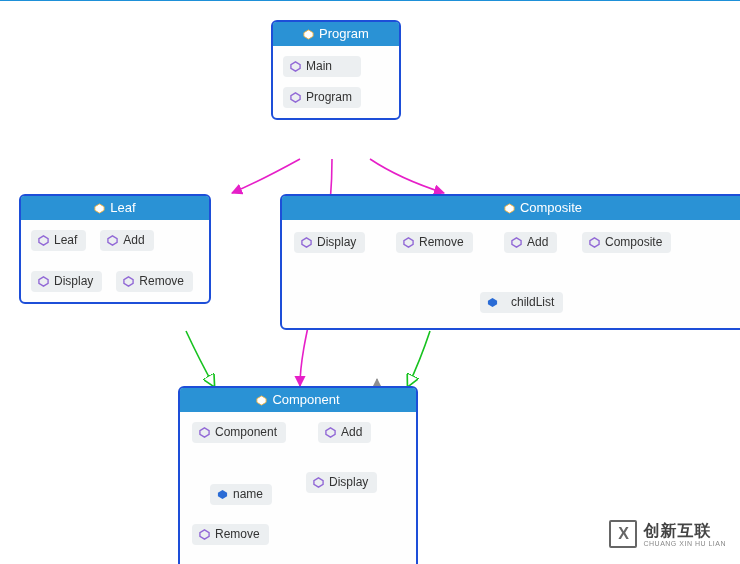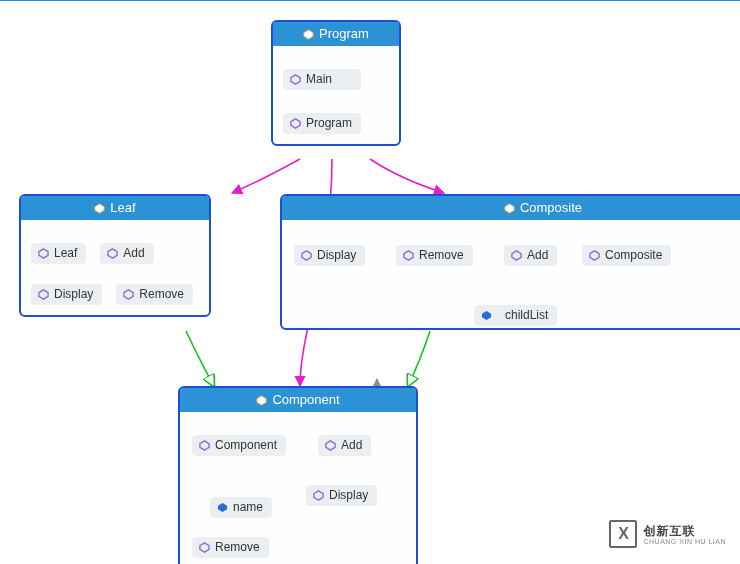--- a/index.html
+++ b/index.html
@@ -43,21 +43,20 @@
   .chip {
     background: #eceff1;
     border-radius: 4px;
     padding: 3px 9px 4px 7px;
     display: inline-flex;
     align-items: center;
     gap: 5px;
     color: #333;
     font-size: 12px;
     white-space: nowrap;
-    margin-top: 13px;
   }
   .icon-hex-white, .icon-hex-purple, .icon-hex-blue {
     display: inline-block;
     width: 11px; height: 11px;
   }
   svg.connections {
     position: absolute;
     top: 0; left: 0;
     width: 740px; height: 564px;
     pointer-events: none;
@@ -66,21 +65,21 @@
   .logo {
     position: absolute;
     right: 14px;
     bottom: 16px;
     display: flex;
     align-items: center;
     gap: 6px;
     color: #555;
   }
   .logo .lg {
-    font-size: 12px;
+    font-size: 16px;
     font-weight: 600;
     color: #444;
     letter-spacing: 1px;
   }
   .logo .sm {
     font-size: 7px;
     color: #888;
     letter-spacing: 0.5px;
     display: block;
     margin-top: -2px;
@@ -236,21 +235,21 @@
             <polygon points="6,1 11,4 11,8 6,11 1,8 1,4" fill="none" stroke="#9168d6" stroke-width="1.5"></polygon>
           </svg></span>
       <span>Add</span>
     </div>
     <div class="chip" style="left:300px; top:12px;">
       <span class="icon-hex-purple"><svg viewBox="0 0 12 12">
             <polygon points="6,1 11,4 11,8 6,11 1,8 1,4" fill="none" stroke="#9168d6" stroke-width="1.5"></polygon>
           </svg></span>
       <span>Composite</span>
     </div>
-    <div class="chip" style="left:192px; top:72px;gap:13px;">
+    <div class="chip" style="left:198px; top:72px;gap:13px;">
       <span class="icon-hex-blue"><svg viewBox="0 0 12 12">
             <polygon points="6,1 11,4 11,8 6,11 1,8 1,4" fill="#2a6bd5"></polygon>
           </svg></span>
       <span>childList</span>
     </div>
   </div>
 </div>
 
 <div class="box" style="left:178px; top:385px; width:240px; height:208px;">
   <div class="box-header">

